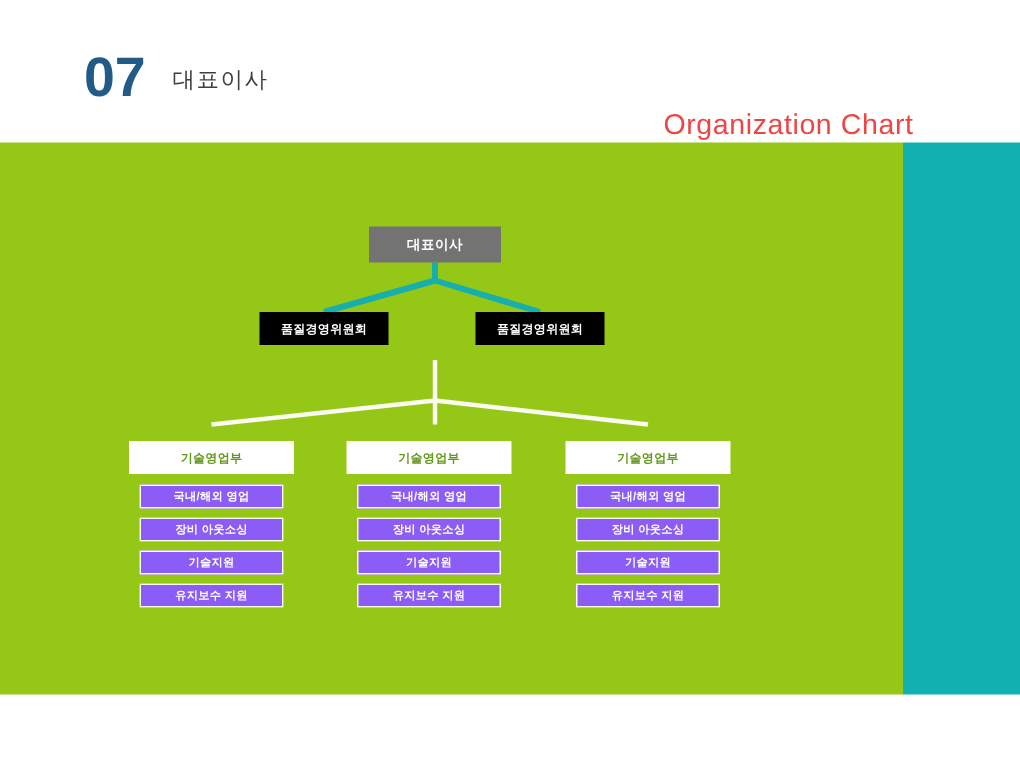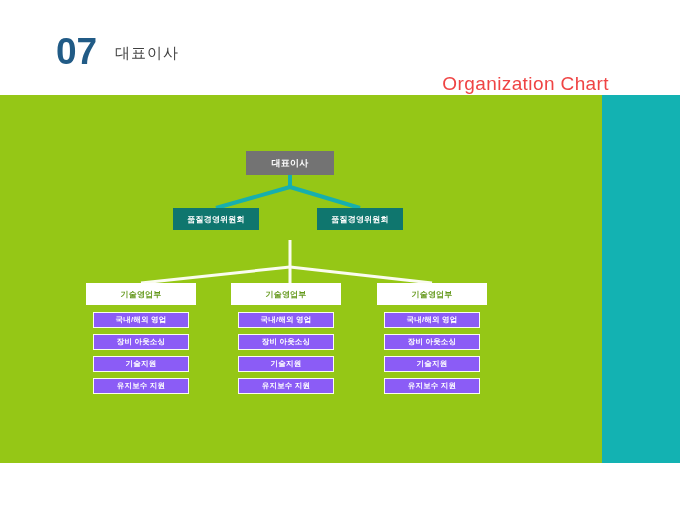--- a/index.html
+++ b/index.html
@@ -91,21 +91,21 @@
     background: #737373;
     color: #ffffff;
     font-size: 9px;
     font-weight: bold;
     letter-spacing: 0.3px;
   }
 
   .node-committee {
     top: 113px;
     width: 86px; height: 22px;
-    background: #0f766e;
+    background: #000000;
     color: #ffffff;
     font-size: 8px;
     font-weight: bold;
     letter-spacing: 0.2px;
   }
   .committee-left  { left: 173px; }
   .committee-right { left: 317px; }
 
   .dept-col {
     position: absolute;
@@ -118,20 +118,21 @@
 
   .node-dept {
     position: relative;
     width: 110px; height: 22px;
     background: #ffffff;
     color: #63981A;
     font-size: 8px;
     font-weight: bold;
     letter-spacing: 0.2px;
     margin-bottom: 7px;
+    margin-top: 11px;
   }
 
   .node-sub {
     position: relative;
     width: 96px; height: 16px;
     margin: 0 auto 6px auto;
     background: #8b5cf6;
     border: 1.4px solid #FAFCEF;
     color: #ffffff;
     font-size: 7.5px;

